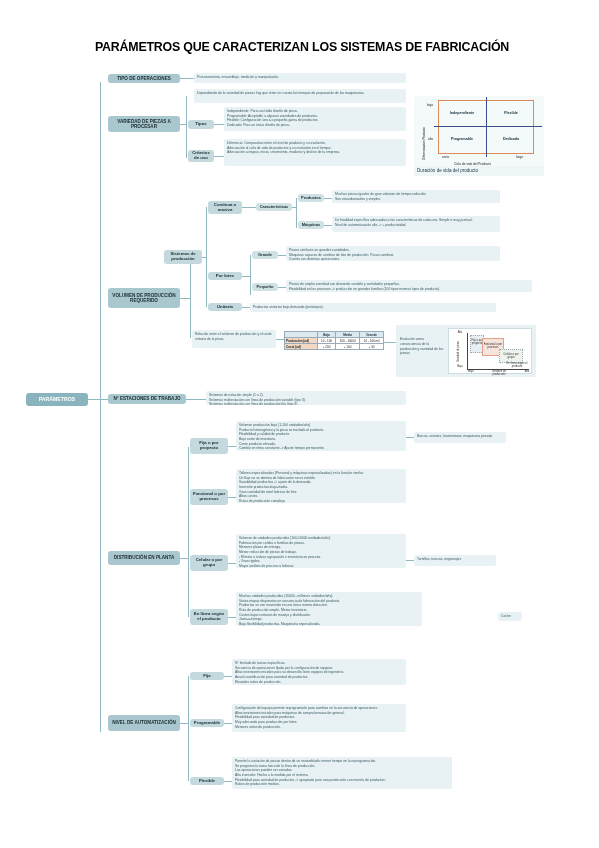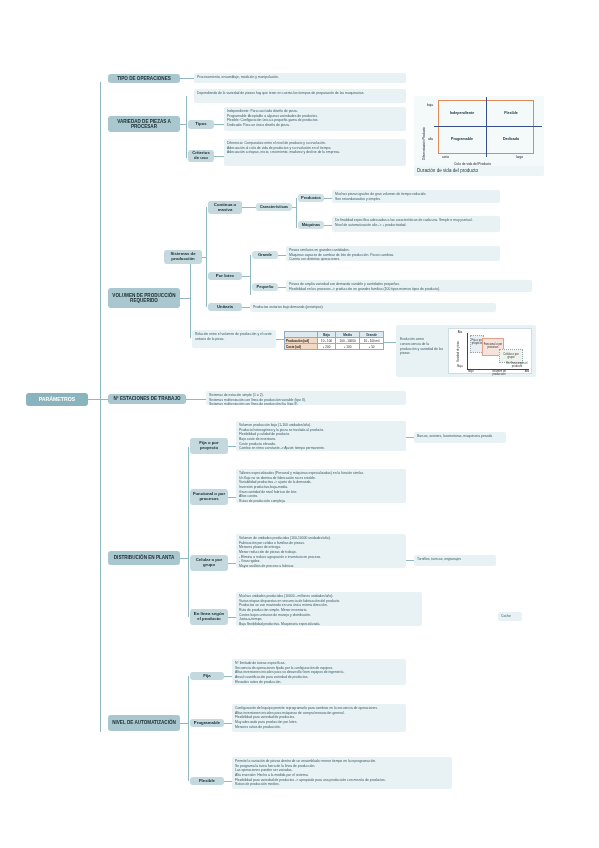--- a/index.html
+++ b/index.html
@@ -31,20 +31,21 @@
   .scax{position:absolute;background:#444;}
   .scrg{position:absolute;box-sizing:border-box;}
   .sclab{position:absolute;font-size:2.7px;color:#333;text-align:center;line-height:1.15;}
   .scvert{position:absolute;font-size:2.6px;color:#333;transform:rotate(-90deg);transform-origin:left top;white-space:nowrap;}
 </style>
 </head>
 <body>
 
 <div id="canvas">
 
+  <div class="ttl">PARÁMETROS QUE CARACTERIZAN LOS SISTEMAS DE FABRICACIÓN</div>
 
   <div class="ln lnv" style="left:100px;top:82px;height:320px;"></div>
   <div class="ln lnv" style="left:100px;top:402px;height:330px;"></div>
 
   <div class="node lvl1" style="left:108px;top:74px;width:72px;height:9px;">TIPO DE OPERACIONES</div>
   <div class="ln lnh" style="left:180px;top:78px;width:14px;"></div>
   <div class="blk" style="left:194px;top:73px;width:212px;height:10px;">Procesamiento, ensamblaje, medición y manipulación.</div>
 
   <div class="node lvl1" style="left:108px;top:116px;width:72px;height:16px;">VARIEDAD DE PIEZAS A PROCESAR</div>
   <div class="blk" style="left:194px;top:89px;width:212px;height:14px;">Dependiendo de la variedad de piezas hay que tener en cuenta los tiempos de preparación de las maquinarias.</div>

